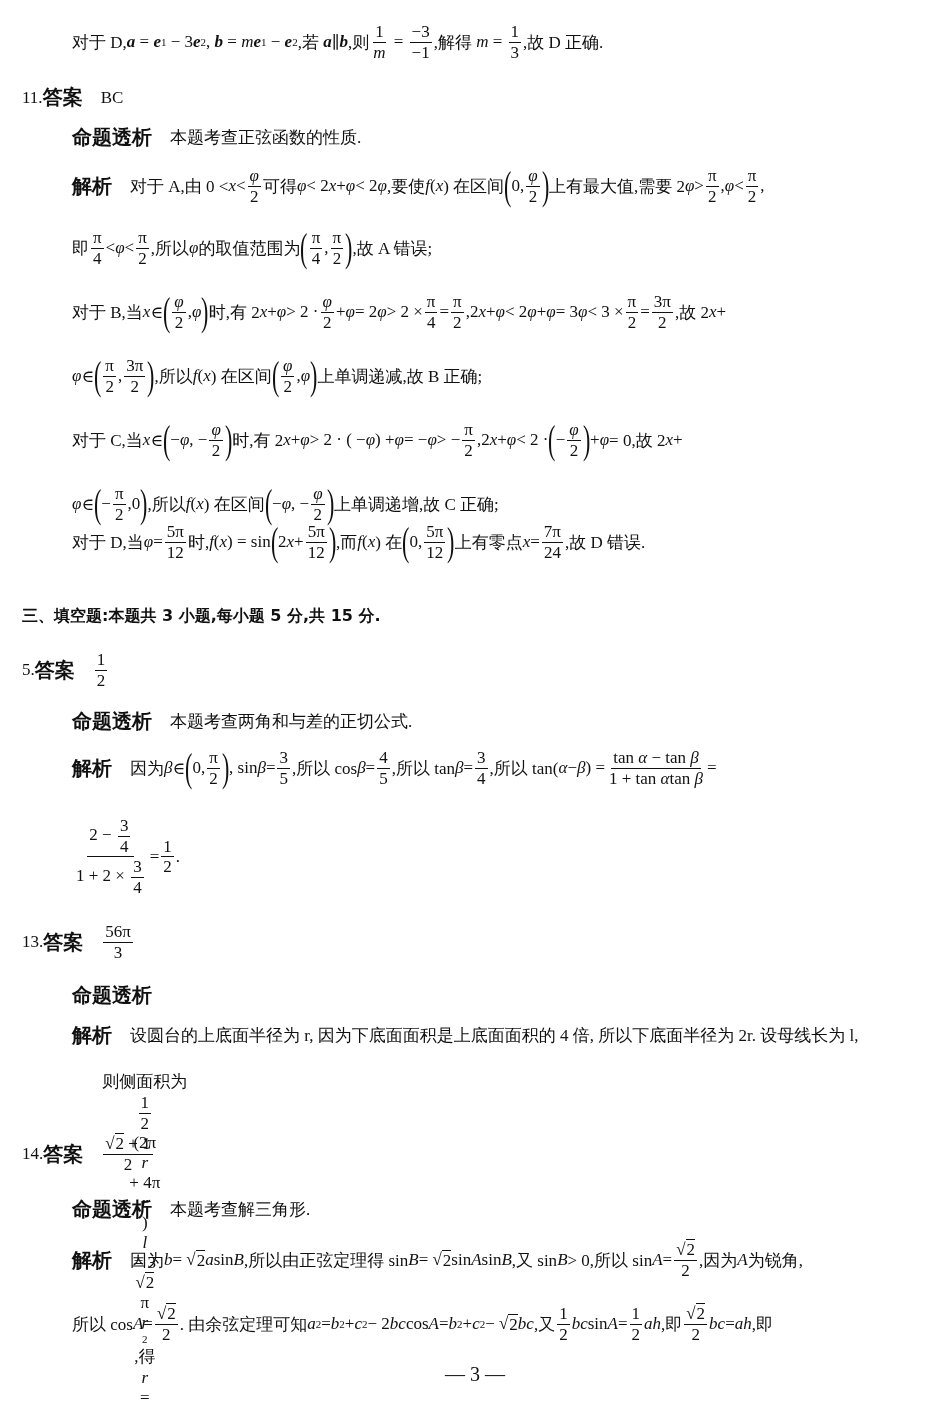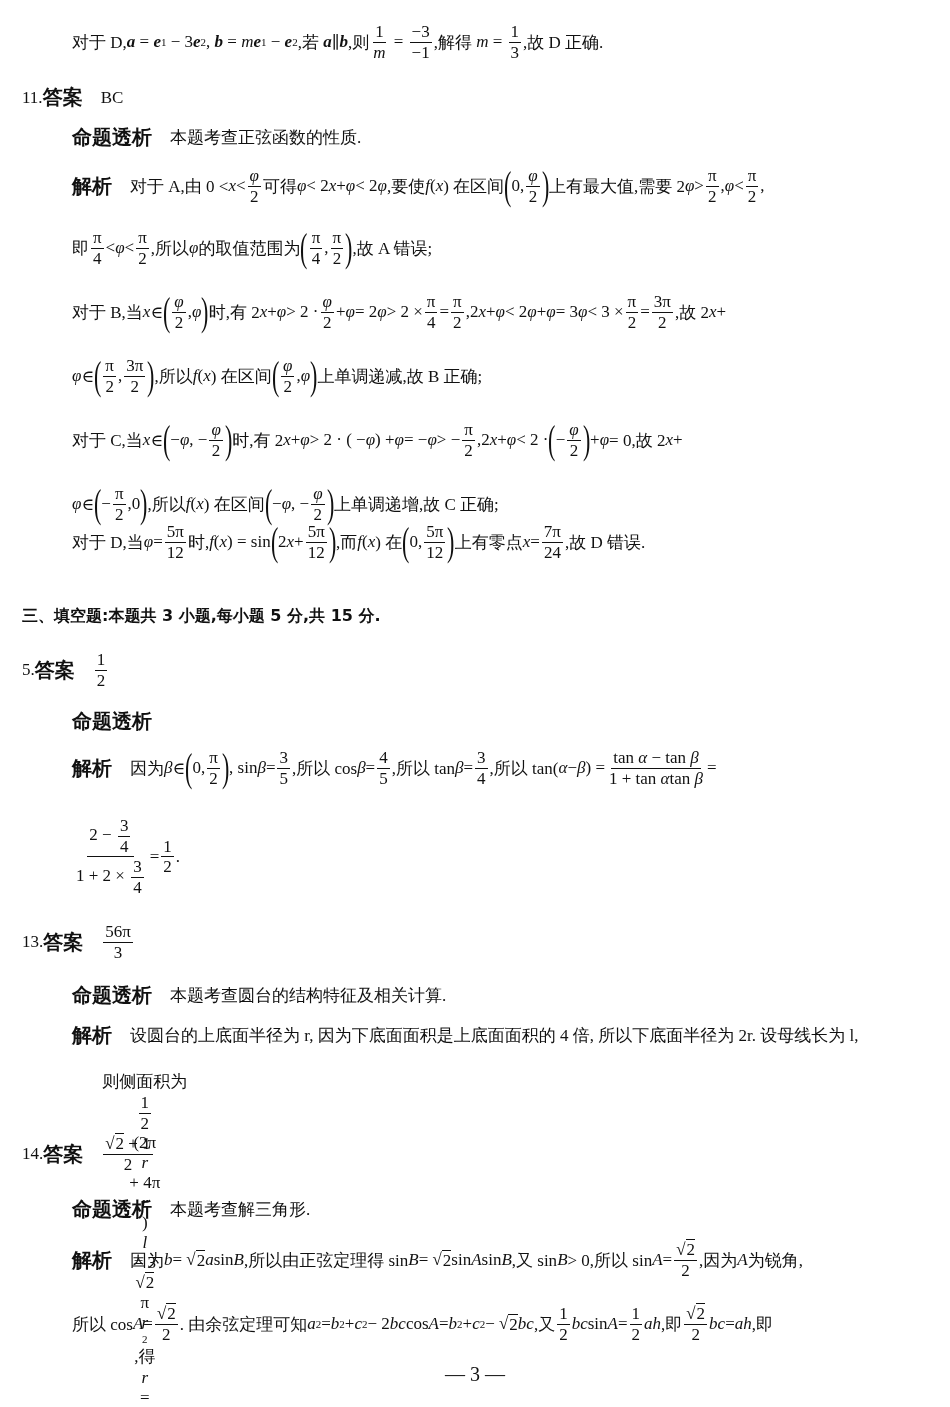--- a/index.html
+++ b/index.html
@@ -154,20 +154,21 @@
 <div class="line noind" style="top:650px;">
   <span>5.</span>
   <span class="lbl">答案</span>
   <span class="frac">
       <span class="n">1</span>
       <span class="d">2</span>
     </span>
 </div>
 <div class="line ind" style="top:708px;">
   <span class="lbl">命题透析</span>
+  <span>本题考查两角和与差的正切公式.</span>
 </div>
 <div class="line ind" style="top:748px;">
   <span class="lbl">解析</span>
   因为 <span class="i">β</span> ∈<span class="paren">(</span>0,<span class="frac">
       <span class="n">π</span>
       <span class="d">2</span>
     </span><span class="paren">)</span>, sin <span class="i">β</span> = <span class="frac">
       <span class="n">3</span>
       <span class="d">5</span>
     </span>,所以 cos <span class="i">β</span> = <span class="frac">
@@ -200,21 +201,20 @@
 <div class="line noind" style="top:922px;">
   <span>13.</span>
   <span class="lbl">答案</span>
   <span class="frac">
       <span class="n">56π</span>
       <span class="d">3</span>
     </span>
 </div>
 <div class="line ind" style="top:982px;">
   <span class="lbl">命题透析</span>
-  <span>本题考查圆台的结构特征及相关计算.</span>
 </div>
 <div class="line ind" style="top:1022px;">
   <span class="lbl">解析</span>
   <span>设圆台的上底面半径为 r, 因为下底面面积是上底面面积的 4 倍, 所以下底面半径为 2r. 设母线长为 l,</span>
 </div>
 <div class="line ind" style="top:1070px;flex-direction:column;">
   则侧面积为<span class="frac">
       <span class="n">1</span>
       <span class="d">2</span>
     </span>(2π<span class="i">r</span> + 4π<span class="i">r</span>)<span class="i">l</span> = 3<span>√<span class="sqrt">2</span></span>π<span class="i">r</span><sup>2</sup>,得 <span class="i">r</span> = <span class="frac">

